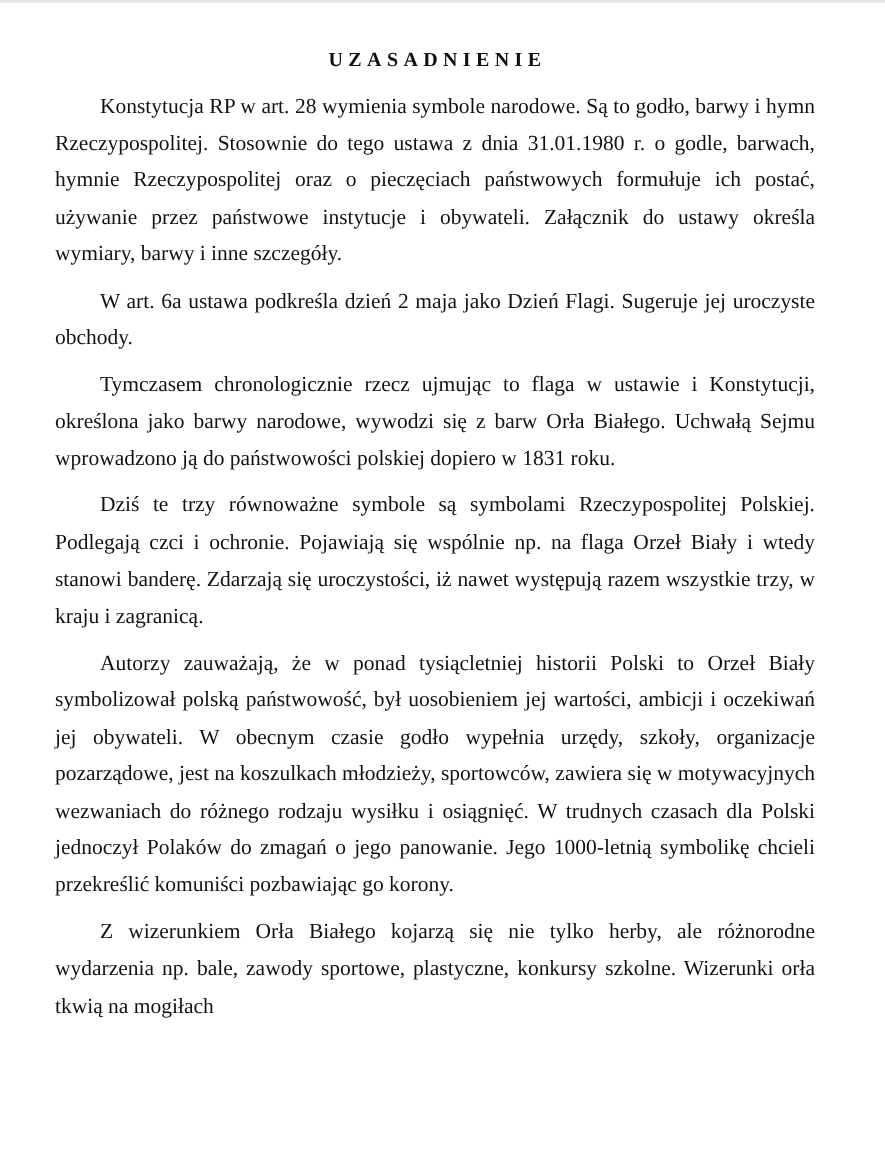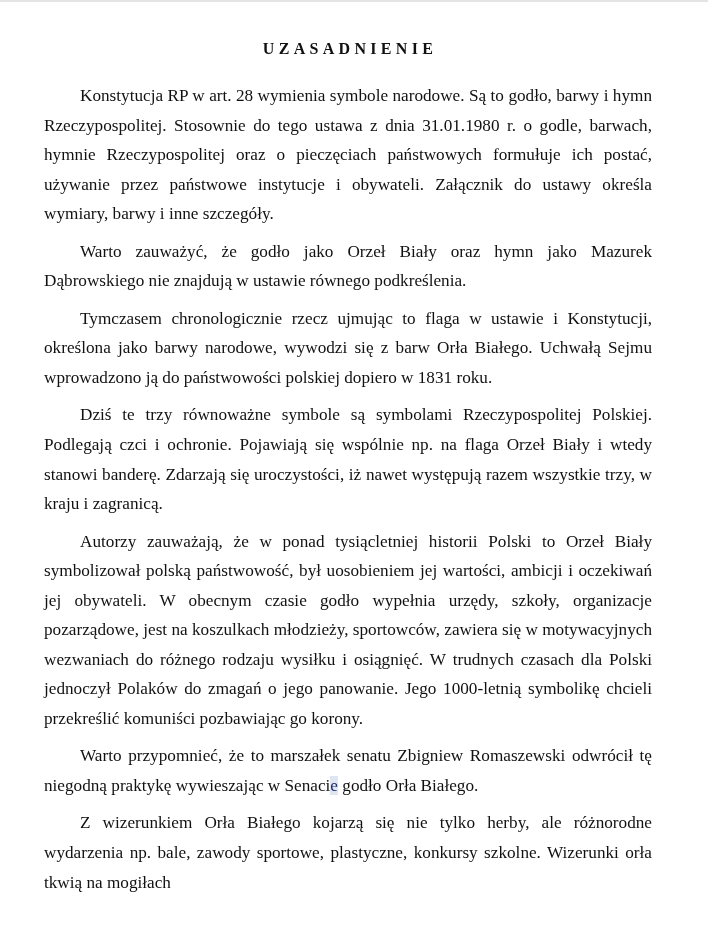--- a/index.html
+++ b/index.html
@@ -5,36 +5,35 @@
   html, body { margin: 0; padding: 0; background: #ffffff; }
   body { width: 708px; height: 929px; overflow: hidden; position: relative; }
   .topbar { position: absolute; left: 0; top: 0; width: 708px; height: 2px; background: #e4e4e4; }
   .page {
     position: absolute; left: 44px; top: 38px; width: 608px;
     font-family: "Liberation Serif", serif; color: #111111;
     font-size: 17.2px; line-height: 29.6px;
   }
   .title {
     text-align: center; font-weight: bold; letter-spacing: 4.3px;
-    font-size: 16px; line-height: 22px; margin: 0 0 21px 0; padding-left: 4px;
+    font-size: 16px; line-height: 22px; margin: 0 0 10px 0; padding-left: 4px;
   }
   p {
     margin: 0 0 7.8px 0; text-align: justify; text-indent: 36px;
     hyphens: none;
   }
   .hl { background: #dfe6f1; color: #1a2a6c; }
 </style>
 </head>
 <body>
 
 <div class="topbar"></div>
 
 <div class="page">
   <div class="title">UZASADNIENIE</div>
 
   <p>Konstytucja RP w art. 28 wymienia symbole narodowe. Są to godło, barwy i hymn Rzeczypospolitej. Stosownie do tego ustawa z dnia 31.01.1980 r. o godle, barwach, hymnie Rzeczypospolitej oraz o pieczęciach państwowych formułuje ich postać, używanie przez państwowe instytucje i obywateli. Załącznik do ustawy określa wymiary, barwy i inne szczegóły.</p>
-  <p>Warto zauważyć, że godło jako Orzeł Biały oraz hymn jako Mazurek Dąbrowskiego nie znajdują w ustawie równego podkreślenia.</p>
+  <p>W art. 6a ustawa podkreśla dzień 2 maja jako Dzień Flagi. Sugeruje jej uroczyste obchody.</p>
   <p>Tymczasem chronologicznie rzecz ujmując to flaga w ustawie i Konstytucji, określona jako barwy narodowe, wywodzi się z barw Orła Białego. Uchwałą Sejmu wprowadzono ją do państwowości polskiej dopiero w 1831 roku.</p>
   <p>Dziś te trzy równoważne symbole są symbolami Rzeczypospolitej Polskiej. Podlegają czci i ochronie. Pojawiają się wspólnie np. na flaga Orzeł Biały i wtedy stanowi banderę. Zdarzają się uroczystości, iż nawet występują razem wszystkie trzy, w kraju i zagranicą.</p>
   <p>Autorzy zauważają, że w ponad tysiącletniej historii Polski to Orzeł Biały symbolizował polską państwowość, był uosobieniem jej wartości, ambicji i oczekiwań jej obywateli. W obecnym czasie godło wypełnia urzędy, szkoły, organizacje pozarządowe, jest na koszulkach młodzieży, sportowców, zawiera się w motywacyjnych wezwaniach do różnego rodzaju wysiłku i osiągnięć. W trudnych czasach dla Polski jednoczył Polaków do zmagań o jego panowanie. Jego 1000-letnią symbolikę chcieli przekreślić komuniści pozbawiając go korony.</p>
-  <p><span>Warto przypomnieć, że to marszałek senatu Zbigniew Romaszewski odwrócił tę niegodną praktykę wywieszając w Senaci</span><span class="hl">e</span><span> godło Orła Białego.</span></p>
   <p>Z wizerunkiem Orła Białego kojarzą się nie tylko herby, ale różnorodne wydarzenia np. bale, zawody sportowe, plastyczne, konkursy szkolne. Wizerunki orła tkwią na mogiłach</p>
 </div>
 
 </body></html>

